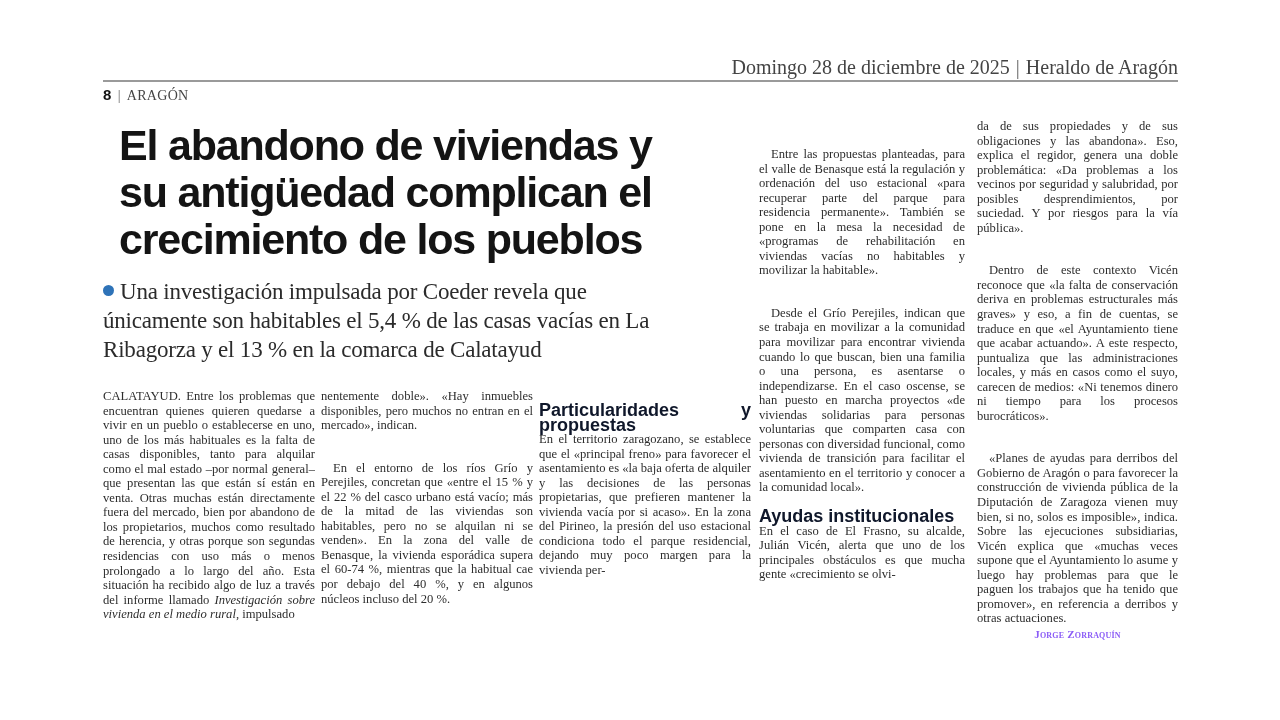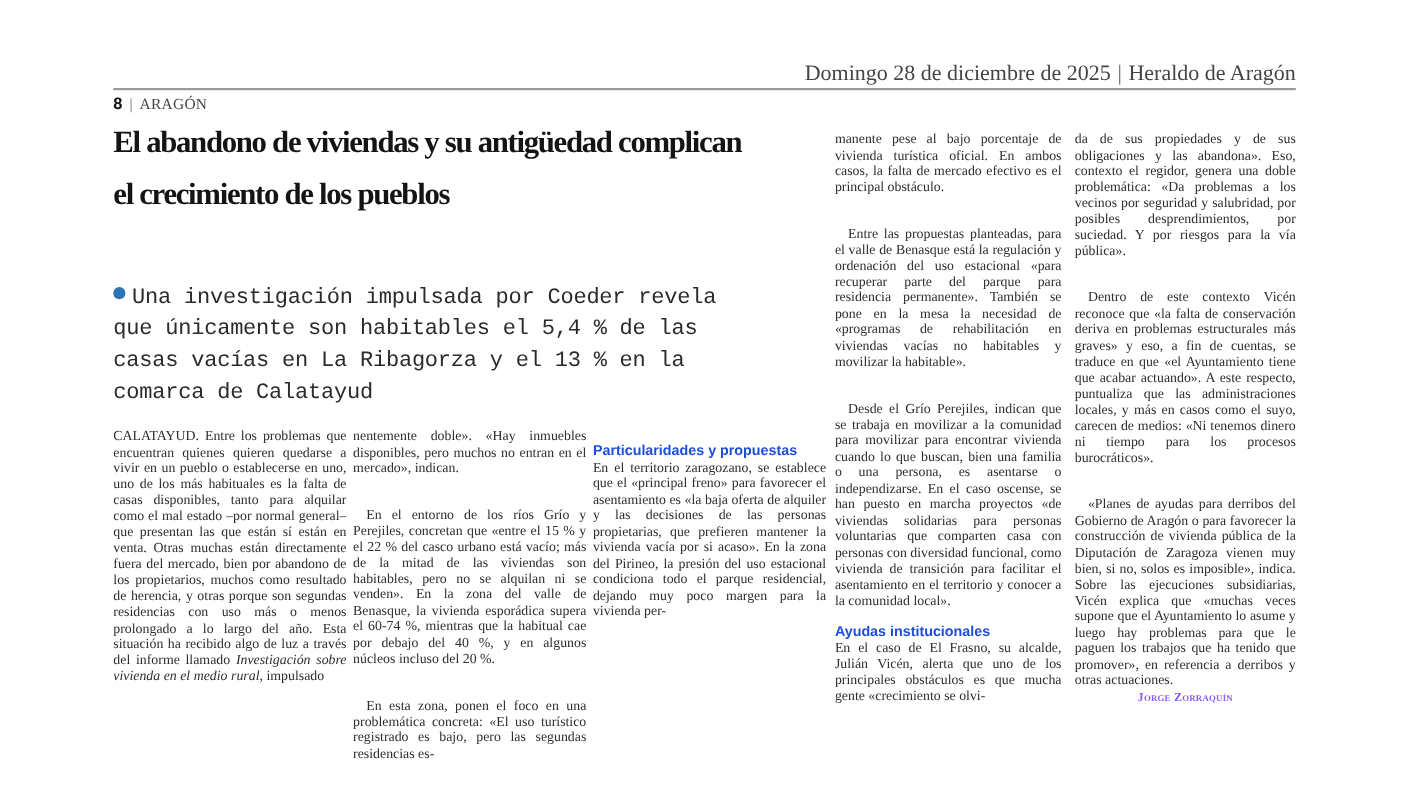--- a/index.html
+++ b/index.html
@@ -15,42 +15,42 @@
   .header { position: absolute; left: 103px; top: 56px; width: 1075px; height: 24px; }
   .header-left { position: absolute; left: 0; top: 0; font-size: 14px; color: #444; font-family: "Liberation Serif", serif; letter-spacing: 0.3px; margin-top: 30px; }
   .header-left .pnum { font-family: "Liberation Sans", sans-serif; font-weight: bold; color: #111; font-size: 15px; }
   .header-left .sep { color: #666; margin: 0 6px; }
   .header-right { position: absolute; right: 0; top: 0; font-size: 20px; color: #444; font-family: "Liberation Serif", serif; }
   .header-right .sep { color: #666; margin: 0 6px; }
   .header-rule { position: absolute; left: 103px; top: 80px; width: 1075px; height: 2px; background: #9a9a9a; }
 
   .headline {
     position: absolute; left: 103px; top: 106px; width: 580px;
-    font-family: Liberation Serif, serif; font-weight: bold;
-    font-size: 28px; line-height: 47px; color: #141414; letter-spacing: -1.2px;
-    margin: 0;
+    font-family: Liberation Sans, sans-serif; font-weight: bold;
+    font-size: 43px; line-height: 47px; color: #141414; letter-spacing: -1.2px;
+    margin: 16px;
   }
   .subhead {
-    position: absolute; left: 103px; top: 256px; width: 570px;
-    font-family: Liberation Mono, monospace;
-    font-size: 20px; line-height: 29px; color: #2b2b2b; letter-spacing: -0.2px;
+    position: absolute; left: 103px; top: 277px; width: 570px;
+    font-family: Liberation Serif, serif;
+    font-size: 23px; line-height: 29px; color: #2b2b2b; letter-spacing: -0.2px;
   }
   .bullet { display: inline-block; width: 11px; height: 11px; border-radius: 50%; background: #2e73b8; margin-right: 6px; vertical-align: 3px; }
 
   .col {
     position: absolute; width: 212px;
     font-family: "Liberation Serif", serif;
     font-size: 12.6px; line-height: 14.55px; color: #2d2d2d;
     text-align: justify; hyphens: manual;
   }
   .col p { margin: 0; }
   .col p.ind { text-indent: 12px; margin-top: 28px; }
   .col h3 {
     font-family: "Liberation Sans", sans-serif; font-weight: bold;
-    font-size: 13px; line-height: 14.5px; color: #1d4ed8; margin: 14px 0 0 0;
+    font-size: 18px; line-height: 14.5px; color: #0f172a; margin: 14px 0 0 0;
   }
   .col em { font-style: italic; }
   .c1 { left: 103px; top: 389px; height: 296px; overflow: hidden; }
   .c2 { left: 321px; top: 389px; }
   .c3 { left: 539px; top: 389px; }
   .c4 { left: 759px; top: 119px; width: 206px; }
   .c5 { left: 977px; top: 119px; width: 201px; }
   .byline {
     font-family: "Liberation Serif", serif; font-weight: bold;
     font-variant: small-caps; font-size: 11px; text-align: center; color: #8b5cf6;
@@ -78,36 +78,34 @@
     <span class="bullet"></span><span>Una investigación impulsada por Coeder revela que únicamente son habitables el 5,4 % de las casas vacías en La Ribagorza y el 13 % en la comarca de Calatayud</span>
   </div>
 
   <div class="col c1">
     <p><span>CALATAYUD.</span><span> Entre los problemas que encuentran quienes quieren quedarse a vivir en un pueblo o establecerse en uno, uno de los más habituales es la falta de casas disponibles, tanto para alquilar como el mal estado –por normal general– que presentan las que están sí están en venta. Otras muchas están directamente fuera del mercado, bien por abandono de los propietarios, muchos como resultado de herencia, y otras porque son segundas residencias con uso más o menos prolongado a lo largo del año. Esta situación ha recibido algo de luz a través del informe llamado </span><em>Investigación sobre vivienda en el medio rural</em><span>, impulsado</span></p>
   </div>
 
   <div class="col c2">
     <p>nentemente doble». «Hay inmuebles disponibles, pero muchos no entran en el mercado», indican.</p>
     <p class="ind">En el entorno de los ríos Grío y Perejiles, concretan que «entre el 15 % y el 22 % del casco urbano está vacío; más de la mitad de las viviendas son habitables, pero no se alquilan ni se venden». En la zona del valle de Benasque, la vivienda esporádica supera el 60-74 %, mientras que la habitual cae por debajo del 40 %, y en algunos núcleos incluso del 20 %.</p>
-    <p class="ind">En esta zona, ponen el foco en una problemática concreta: «El uso turístico registrado es bajo, pero las segundas residencias es-</p>
   </div>
 
   <div class="col c3">
     <h3>Particularidades y propuestas</h3>
     <p>En el territorio zaragozano, se establece que el «principal freno» para favorecer el asentamiento es «la baja oferta de alquiler y las decisiones de las personas propietarias, que prefieren mantener la vivienda vacía por si acaso». En la zona del Pirineo, la presión del uso estacional condiciona todo el parque residencial, dejando muy poco margen para la vivienda per-</p>
   </div>
 
   <div class="col c4">
-    <p>manente pese al bajo porcentaje de vivienda turística oficial. En ambos casos, la falta de mercado efectivo es el principal obstáculo.</p>
     <p class="ind">Entre las propuestas planteadas, para el valle de Benasque está la regulación y ordenación del uso estacional «para recuperar parte del parque para residencia permanente». También se pone en la mesa la necesidad de «programas de rehabilitación en viviendas vacías no habitables y movilizar la habitable».</p>
     <p class="ind">Desde el Grío Perejiles, indican que se trabaja en movilizar a la comunidad para movilizar para encontrar vivienda cuando lo que buscan, bien una familia o una persona, es asentarse o independizarse. En el caso oscense, se han puesto en marcha proyectos «de viviendas solidarias para personas voluntarias que comparten casa con personas con diversidad funcional, como vivienda de transición para facilitar el asentamiento en el territorio y conocer a la comunidad local».</p>
     <h3>Ayudas institucionales</h3>
     <p>En el caso de El Frasno, su alcalde, Julián Vicén, alerta que uno de los principales obstáculos es que mucha gente «crecimiento se olvi-</p>
   </div>
 
   <div class="col c5">
-    <p>da de sus propiedades y de sus obligaciones y las abandona». Eso, contexto el regidor, genera una doble problemática: «Da problemas a los vecinos por seguridad y salubridad, por posibles desprendimientos, por suciedad. Y por riesgos para la vía pública».</p>
+    <p>da de sus propiedades y de sus obligaciones y las abandona». Eso, explica el regidor, genera una doble problemática: «Da problemas a los vecinos por seguridad y salubridad, por posibles desprendimientos, por suciedad. Y por riesgos para la vía pública».</p>
     <p class="ind">Dentro de este contexto Vicén reconoce que «la falta de conservación deriva en problemas estructurales más graves» y eso, a fin de cuentas, se traduce en que «el Ayuntamiento tiene que acabar actuando». A este respecto, puntualiza que las administraciones locales, y más en casos como el suyo, carecen de medios: «Ni tenemos dinero ni tiempo para los procesos burocráticos».</p>
     <p class="ind">«Planes de ayudas para derribos del Gobierno de Aragón o para favorecer la construcción de vivienda pública de la Diputación de Zaragoza vienen muy bien, si no, solos es imposible», indica. Sobre las ejecuciones subsidiarias, Vicén explica que «muchas veces supone que el Ayuntamiento lo asume y luego hay problemas para que le paguen los trabajos que ha tenido que promover», en referencia a derribos y otras actuaciones.</p>
     <div class="byline">Jorge Zorraquín</div>
   </div>
 
 </div>
 
 </body></html>

